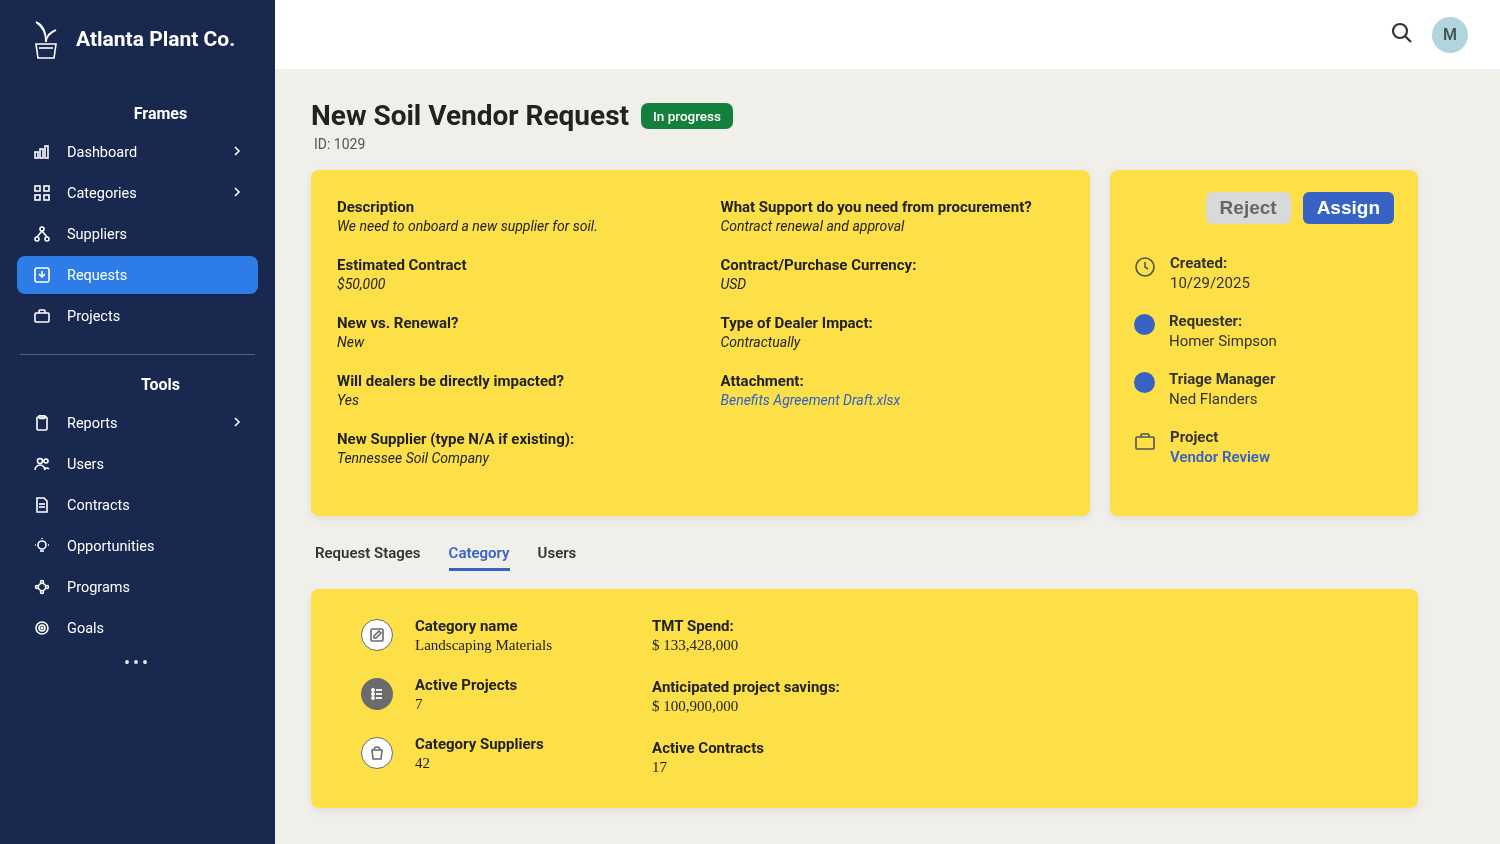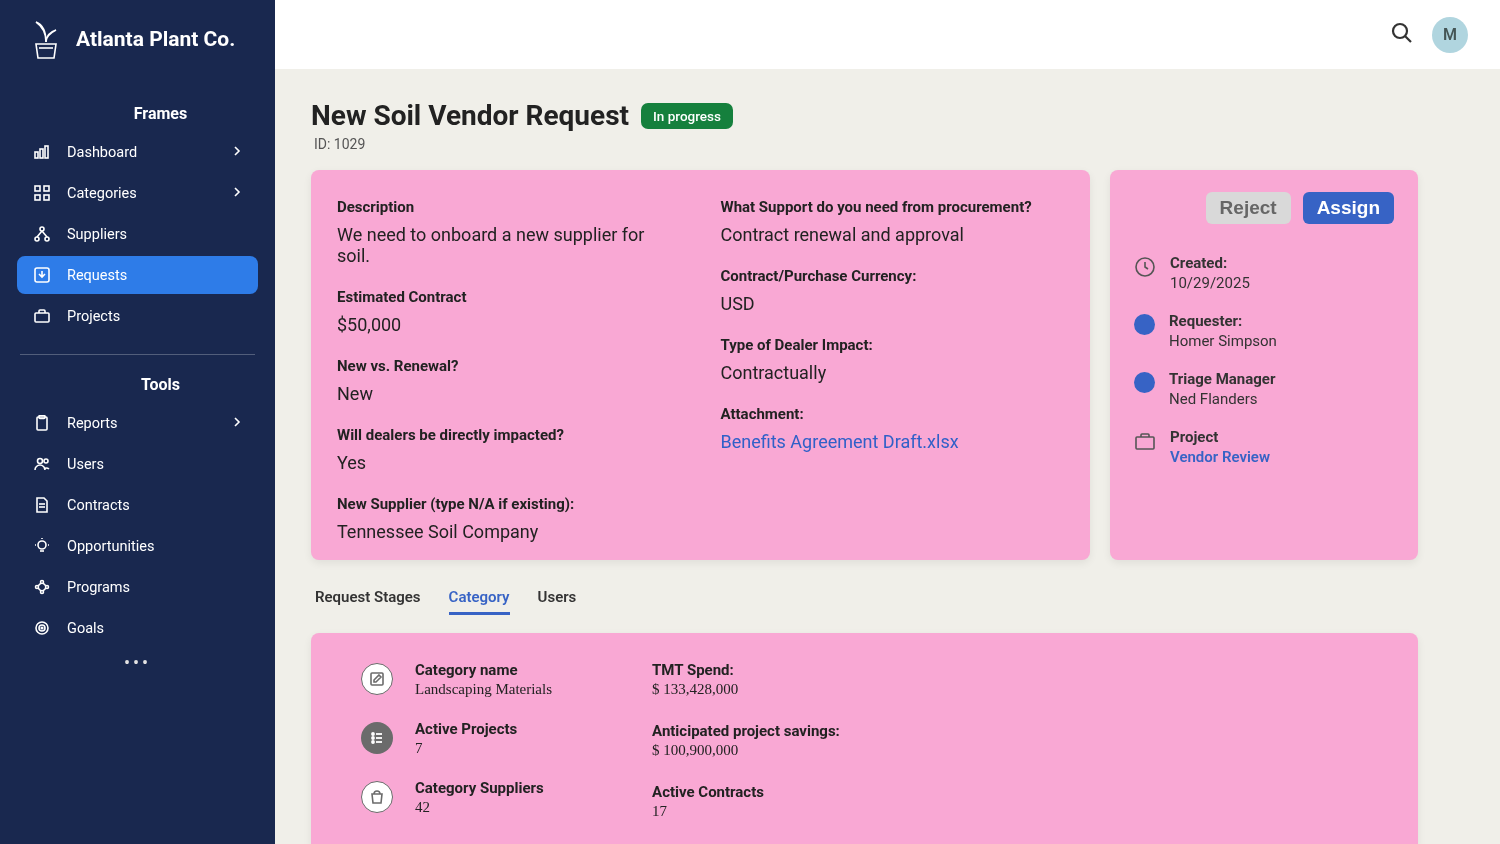--- a/index.html
+++ b/index.html
@@ -111,34 +111,34 @@
   }
 
   .panels {
     display: flex;
     gap: 20px;
     margin-top: 18px;
     padding-right: 82px;
   }
 
   .card {
-    background: #f9a8d4;
+    background: #fde047;
     border-radius: 8px;
     box-shadow: 0 3px 8px rgba(0,0,0,.07);
   }
 
   .details-card {
     flex: 1;
     padding: 28px 26px 18px 26px;
     display: flex;
     gap: 40px;
   }
   .details-col { flex: 1; display:flex; flex-direction:column; gap:22px; }
   .field-label { font-weight: 700; font-size: 15px; color:#222; }
-  .field-value { font-size: 18px; color:#222; margin-top:8px; }
+  .field-value { font-size: 14px; color:#222; margin-top:2px;font-style:italic; }
   .link { color: #3060C8; cursor: pointer; }
 
   .side-card {
     width: 308px;
     padding: 22px 24px 30px 24px;
   }
   .side-btns { display:flex; justify-content:flex-end; gap:12px; margin-bottom: 30px;}
   .btn {
     font-size: 19px;
     font-weight: 600;

